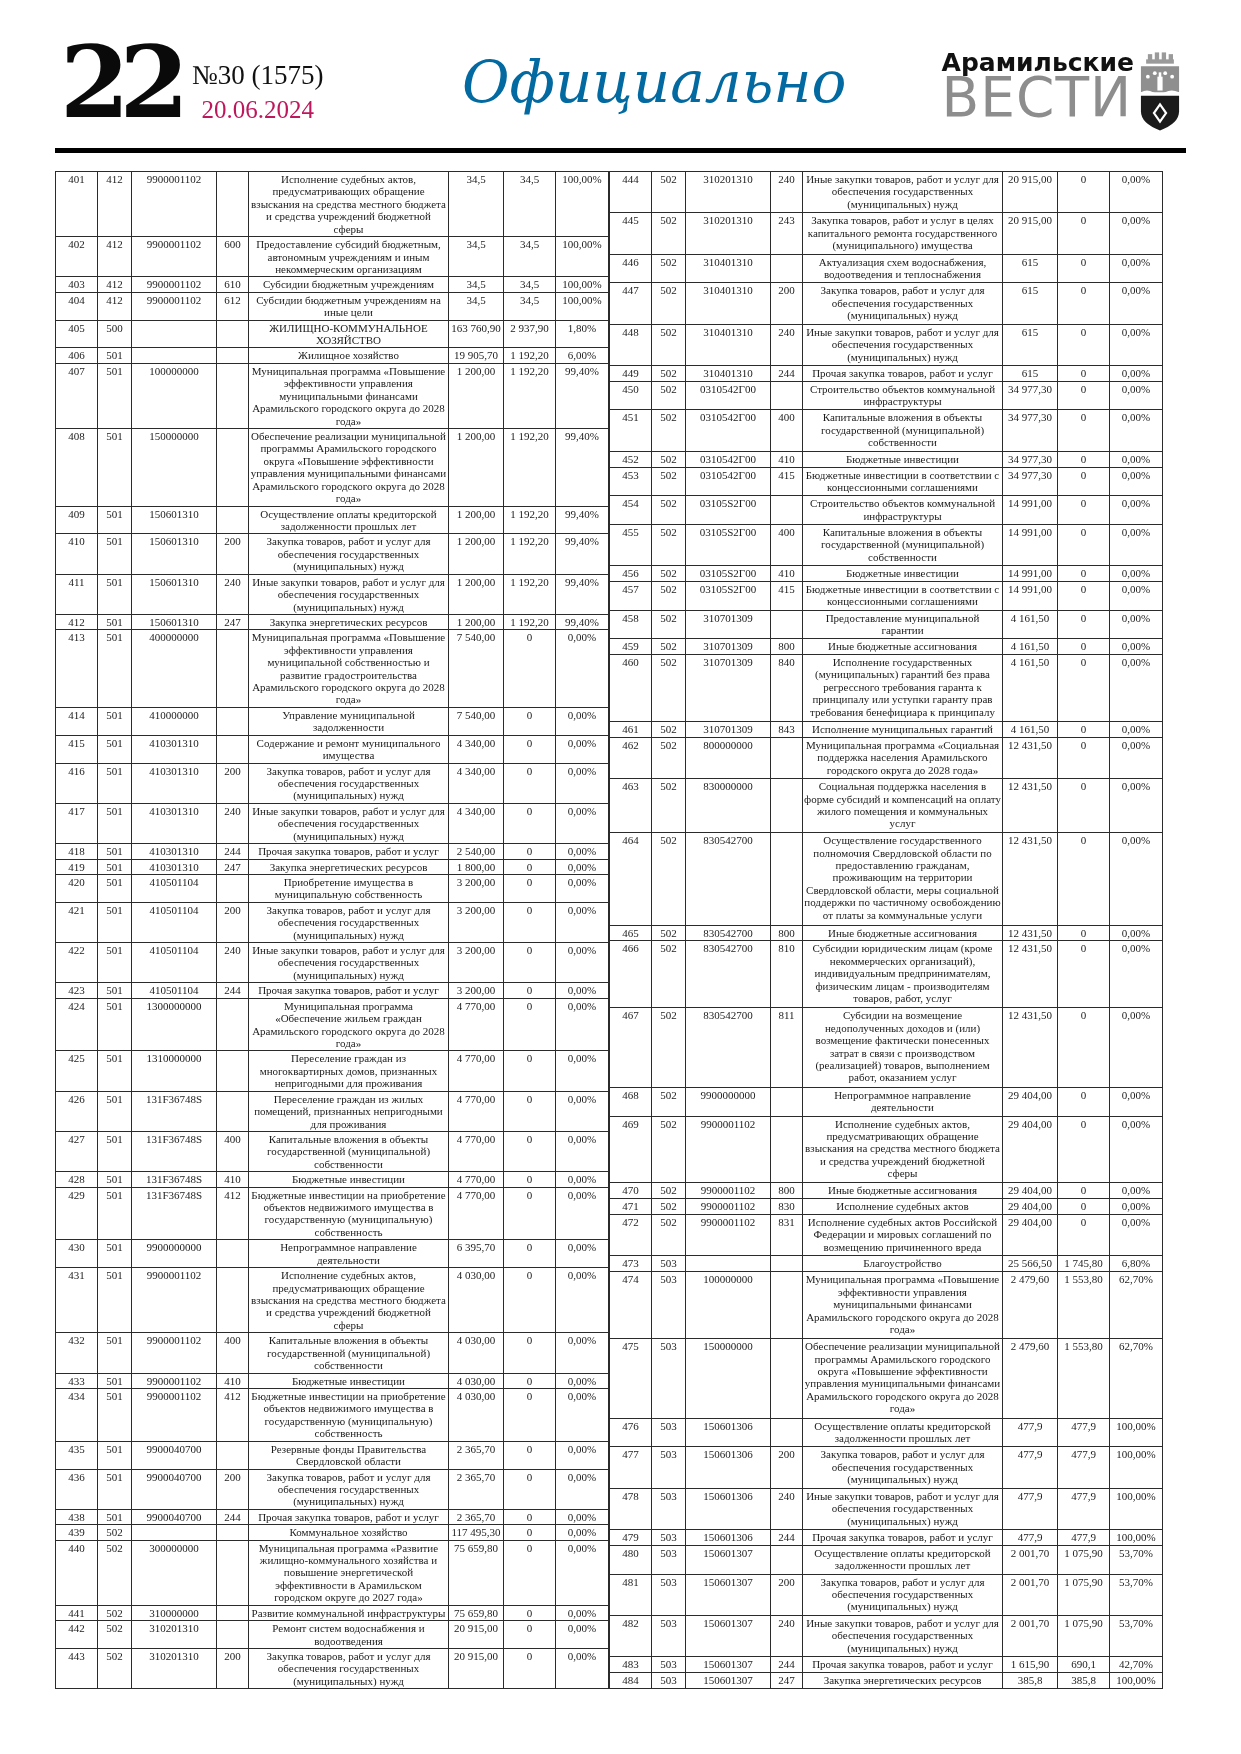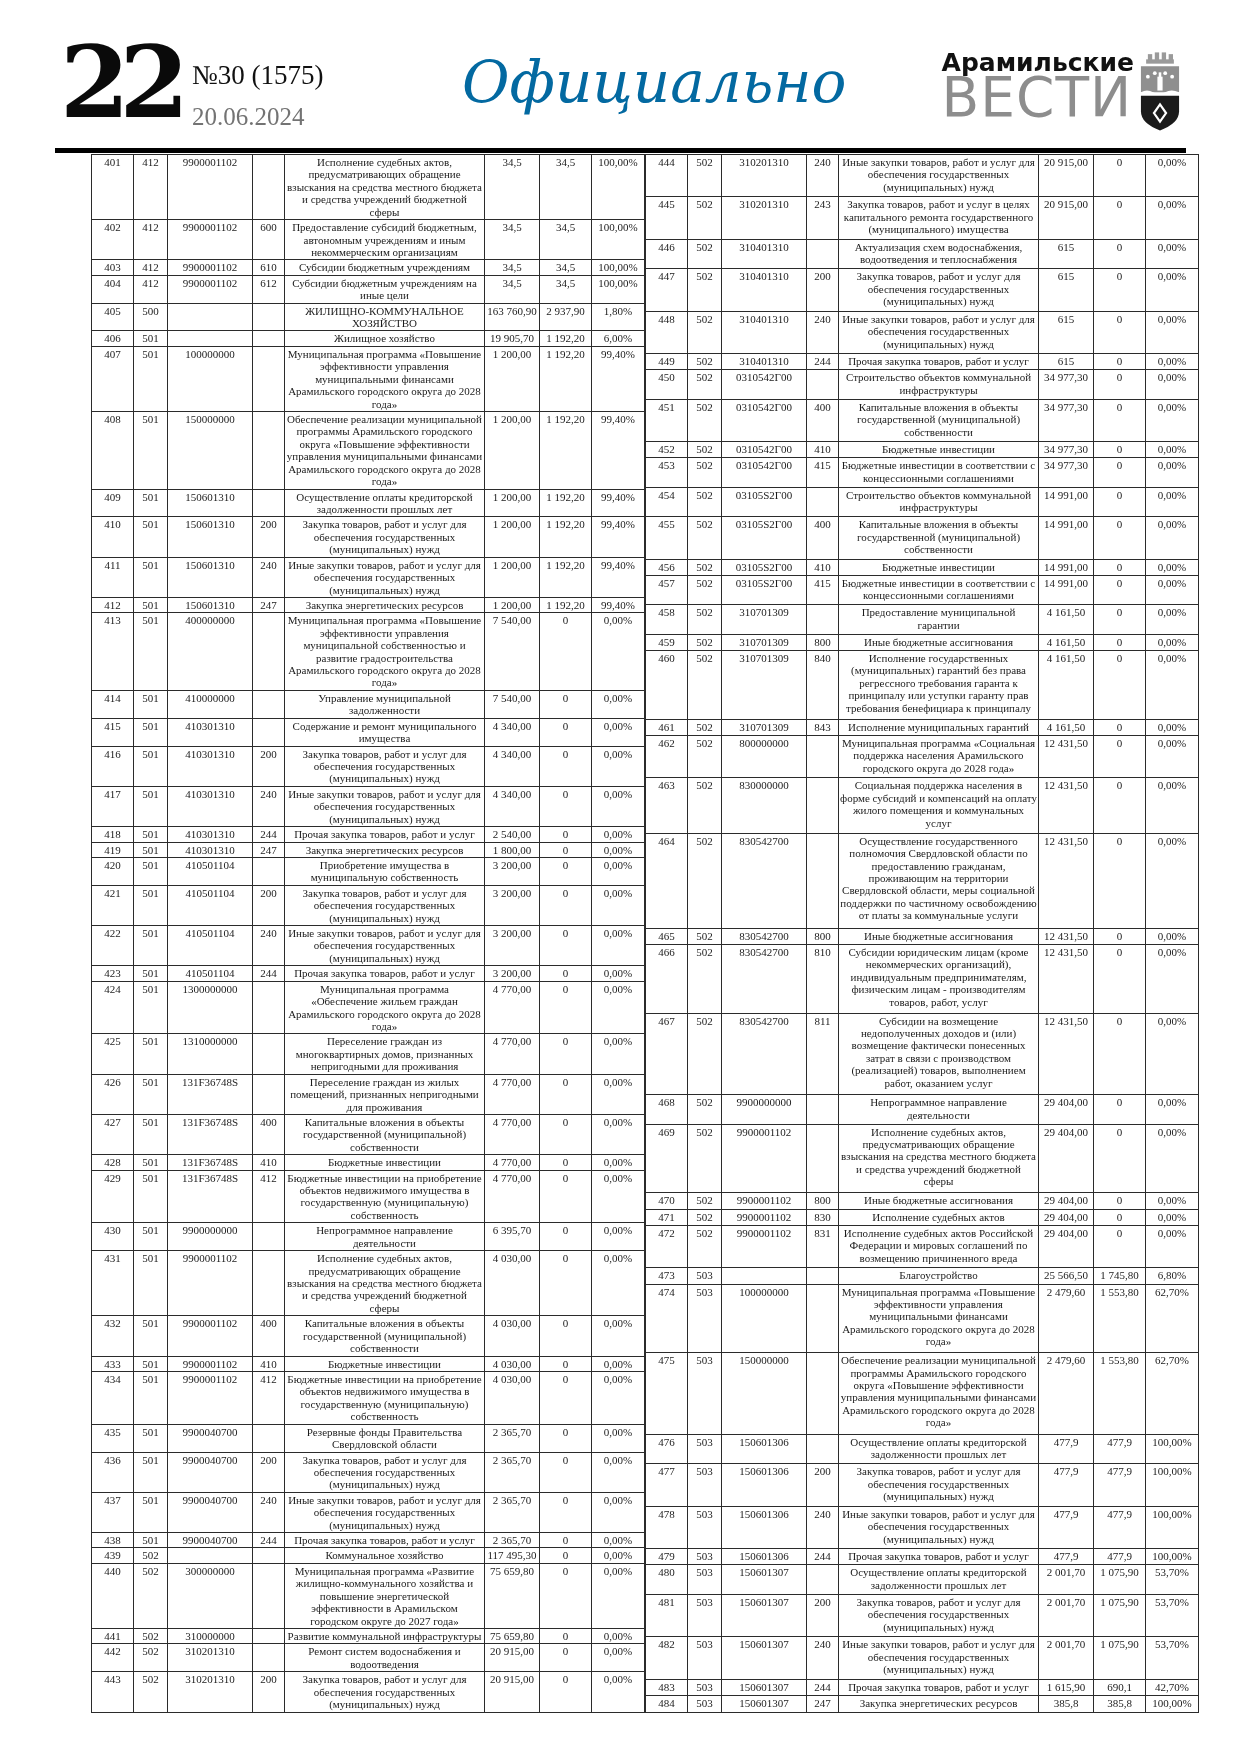--- a/index.html
+++ b/index.html
@@ -4,32 +4,32 @@
 <style>
   html,body{margin:0;padding:0;background:#e8e8e8;}
   .page{position:relative;width:1241px;height:1754px;background:#ffffff;overflow:hidden;
         font-family:"Liberation Serif",serif;color:#1c1c1c;padding-left:44px;}
   
   .masthead{position:absolute;top:46px;left:60px;width:1126px;height:98px;}
   .pagenum{position:absolute;left:0;top:-14px;font-family:"DejaVu Serif",serif;
            font-weight:bold;font-size:100px;line-height:1;letter-spacing:-10px;color:#0a0a0a;}
   .issue-block{position:absolute;left:132px;top:14px;}
   .issue-no{font-size:27px;color:#111;}
-  .issue-date{font-size:25px;color:#737373;margin-top:12px;}
+  .issue-date{font-size:25px;color:#be185d;margin-top:5px;text-align:center;}
   .section-title{position:absolute;left:402px;top:2px;width:360px;text-align:center;
                  font-family:"DejaVu Serif",serif;font-style:italic;font-size:58px;color:#0369a1;}
   .brand{position:absolute;right:0;top:4px;display:flex;align-items:flex-start;gap:0;}
   .brand-text{text-align:left;}
   .brand-top{font-family:"DejaVu Sans",sans-serif;font-weight:bold;font-size:25px;color:#111;line-height:1;}
   .brand-bottom{font-family:"DejaVu Sans",sans-serif;font-weight:normal;font-size:55px;color:#8d8d8d;
                 line-height:.82;letter-spacing:1px;}
   .coat{width:52px;height:88px;flex:0 0 auto;}
   .rule{position:absolute;top:148px;left:55px;width:1131px;height:5px;background:#000;}
   
-  .columns{position:absolute;top:154px;left:55px;width:917px;display:flex;justify-content:space-between;margin-left:36px;}
+  .columns{position:absolute;top:171px;left:55px;width:917px;display:flex;justify-content:space-between;}
   table.budget{border-collapse:collapse;table-layout:fixed;width:553px;
                font-size:11px;line-height:1.13;color:#1c1c1c;}
   table.budget td{border:1px solid #2b2b2b;text-align:center;vertical-align:top;
                   padding:1px 1px;overflow-wrap:break-word;word-wrap:break-word;}
   td.c-desc{padding:1px 2px;}
 </style>
 </head>
 <body>
 
 <div class="page">
@@ -479,30 +479,20 @@
             <td class="c-num">436</td>
             <td class="c-code">501</td>
             <td class="c-prog">9900040700</td>
             <td class="c-vid">200</td>
             <td class="c-desc">Закупка товаров, работ и услуг для обеспечения государственных (муниципальных) нужд</td>
             <td class="c-amt">2 365,70</td>
             <td class="c-amt">0</td>
             <td class="c-pct">0,00%</td>
           </tr>
 
-          <tr>
-            <td class="c-num">437</td>
-            <td class="c-code">501</td>
-            <td class="c-prog">9900040700</td>
-            <td class="c-vid">240</td>
-            <td class="c-desc">Иные закупки товаров, работ и услуг для обеспечения государственных (муниципальных) нужд</td>
-            <td class="c-amt">2 365,70</td>
-            <td class="c-amt">0</td>
-            <td class="c-pct">0,00%</td>
-          </tr>
 
           <tr>
             <td class="c-num">438</td>
             <td class="c-code">501</td>
             <td class="c-prog">9900040700</td>
             <td class="c-vid">244</td>
             <td class="c-desc">Прочая закупка товаров, работ и услуг</td>
             <td class="c-amt">2 365,70</td>
             <td class="c-amt">0</td>
             <td class="c-pct">0,00%</td>

